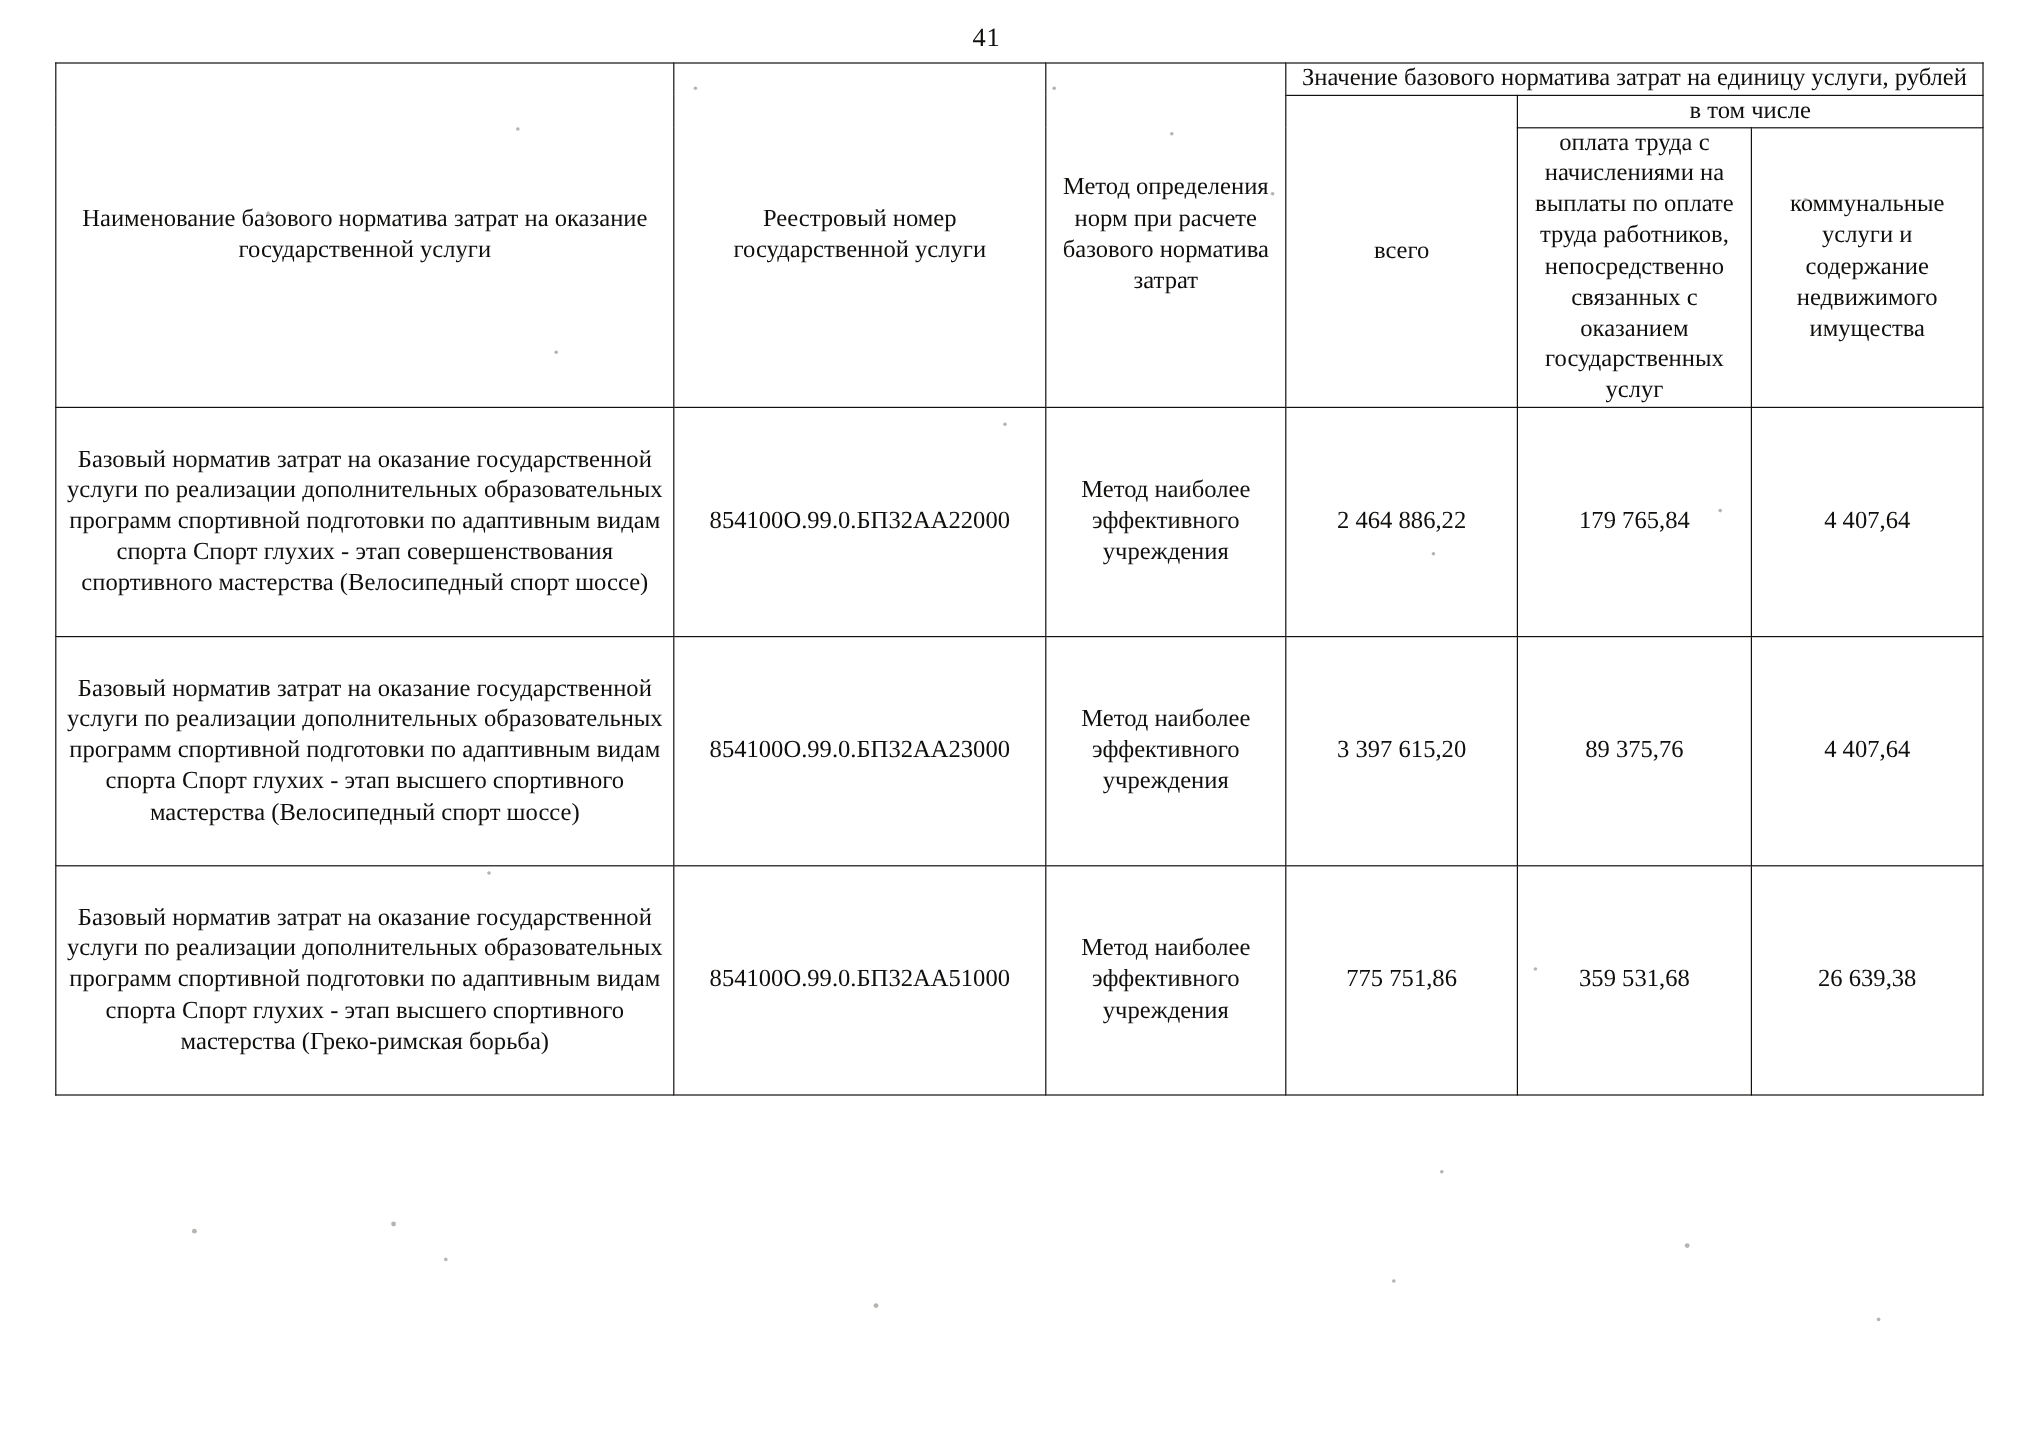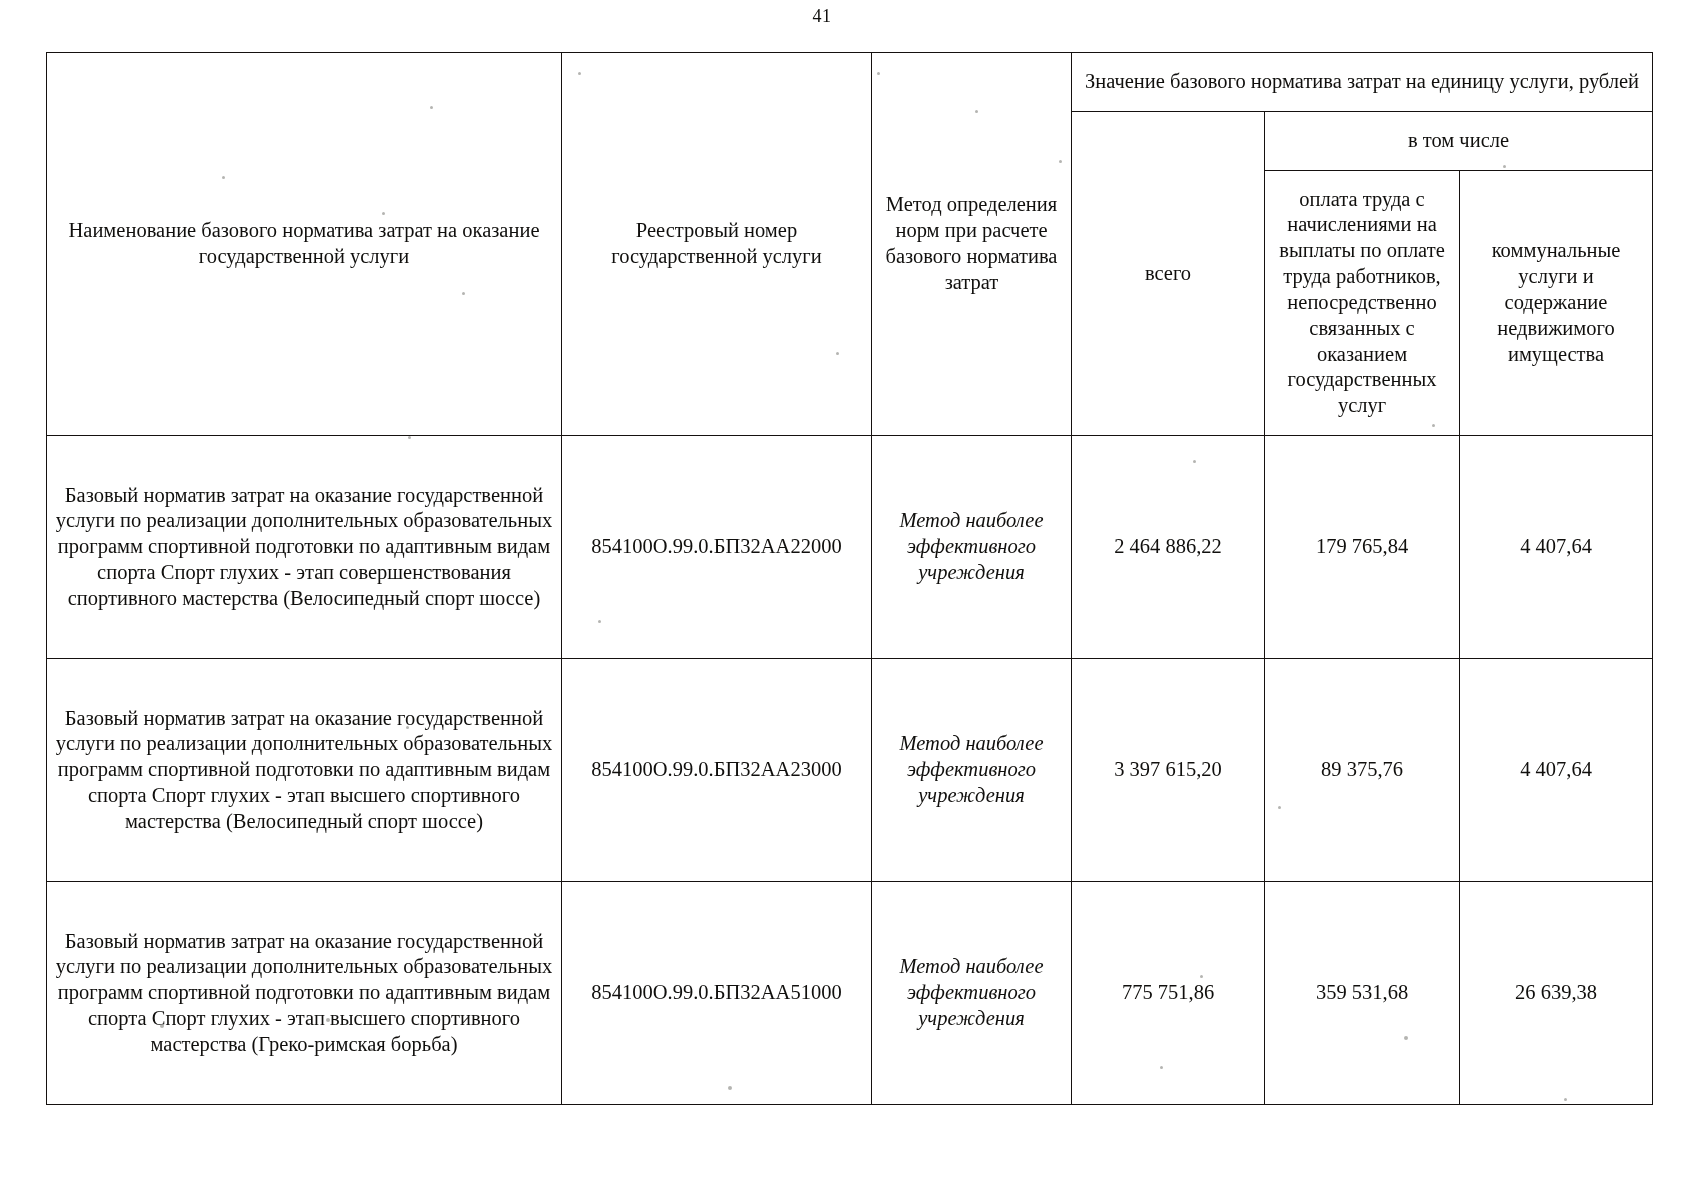--- a/index.html
+++ b/index.html
@@ -11,44 +11,44 @@
     position: relative;
     width: 1698px;
     height: 1200px;
     background: #ffffff;
     font-family: "Liberation Serif", serif;
     color: #100f0d;
     overflow: hidden;
   }
   .page-number {
     position: absolute;
-    top: 6px;
+    top: 18px;
     left: 0;
     width: 1644px;
     text-align: center;
-    font-size: 18px;
+    font-size: 22px;
     letter-spacing: 0.5px;
   }
   .table-wrap {
     position: absolute;
     top: 52px;
     left: 46px;
     width: 1606px;
   }
   table.doc {
     border-collapse: collapse;
     width: 1606px;
     table-layout: fixed;
   }
   table.doc td, table.doc th {
     border: 1.6px solid #15110f;
     font-weight: normal;
     font-size: 20.5px;
     line-height: 1.26;
-    padding: 16px 7px;
+    padding: 0 7px;
     vertical-align: middle;
     text-align: center;
   }
   .col1 { width: 515px; }
   .col2 { width: 310px; }
   .col3 { width: 200px; }
   .col4 { width: 193px; }
   .col5 { width: 195px; }
   .col6 { width: 193px; }
   .hdr-top-span {
@@ -85,21 +85,20 @@
     white-space: nowrap;
     font-size: 21px;
   }
   .reg-cell {
     font-size: 21px;
     white-space: nowrap;
   }
   .method-cell {
     font-size: 21px;
     line-height: 1.34;
-    font-style: italic;
   }
   
   .speck {
     position: absolute;
     background: #9b9b97;
     border-radius: 50%;
     opacity: 0.75;
   }
 </style>
 </head>

